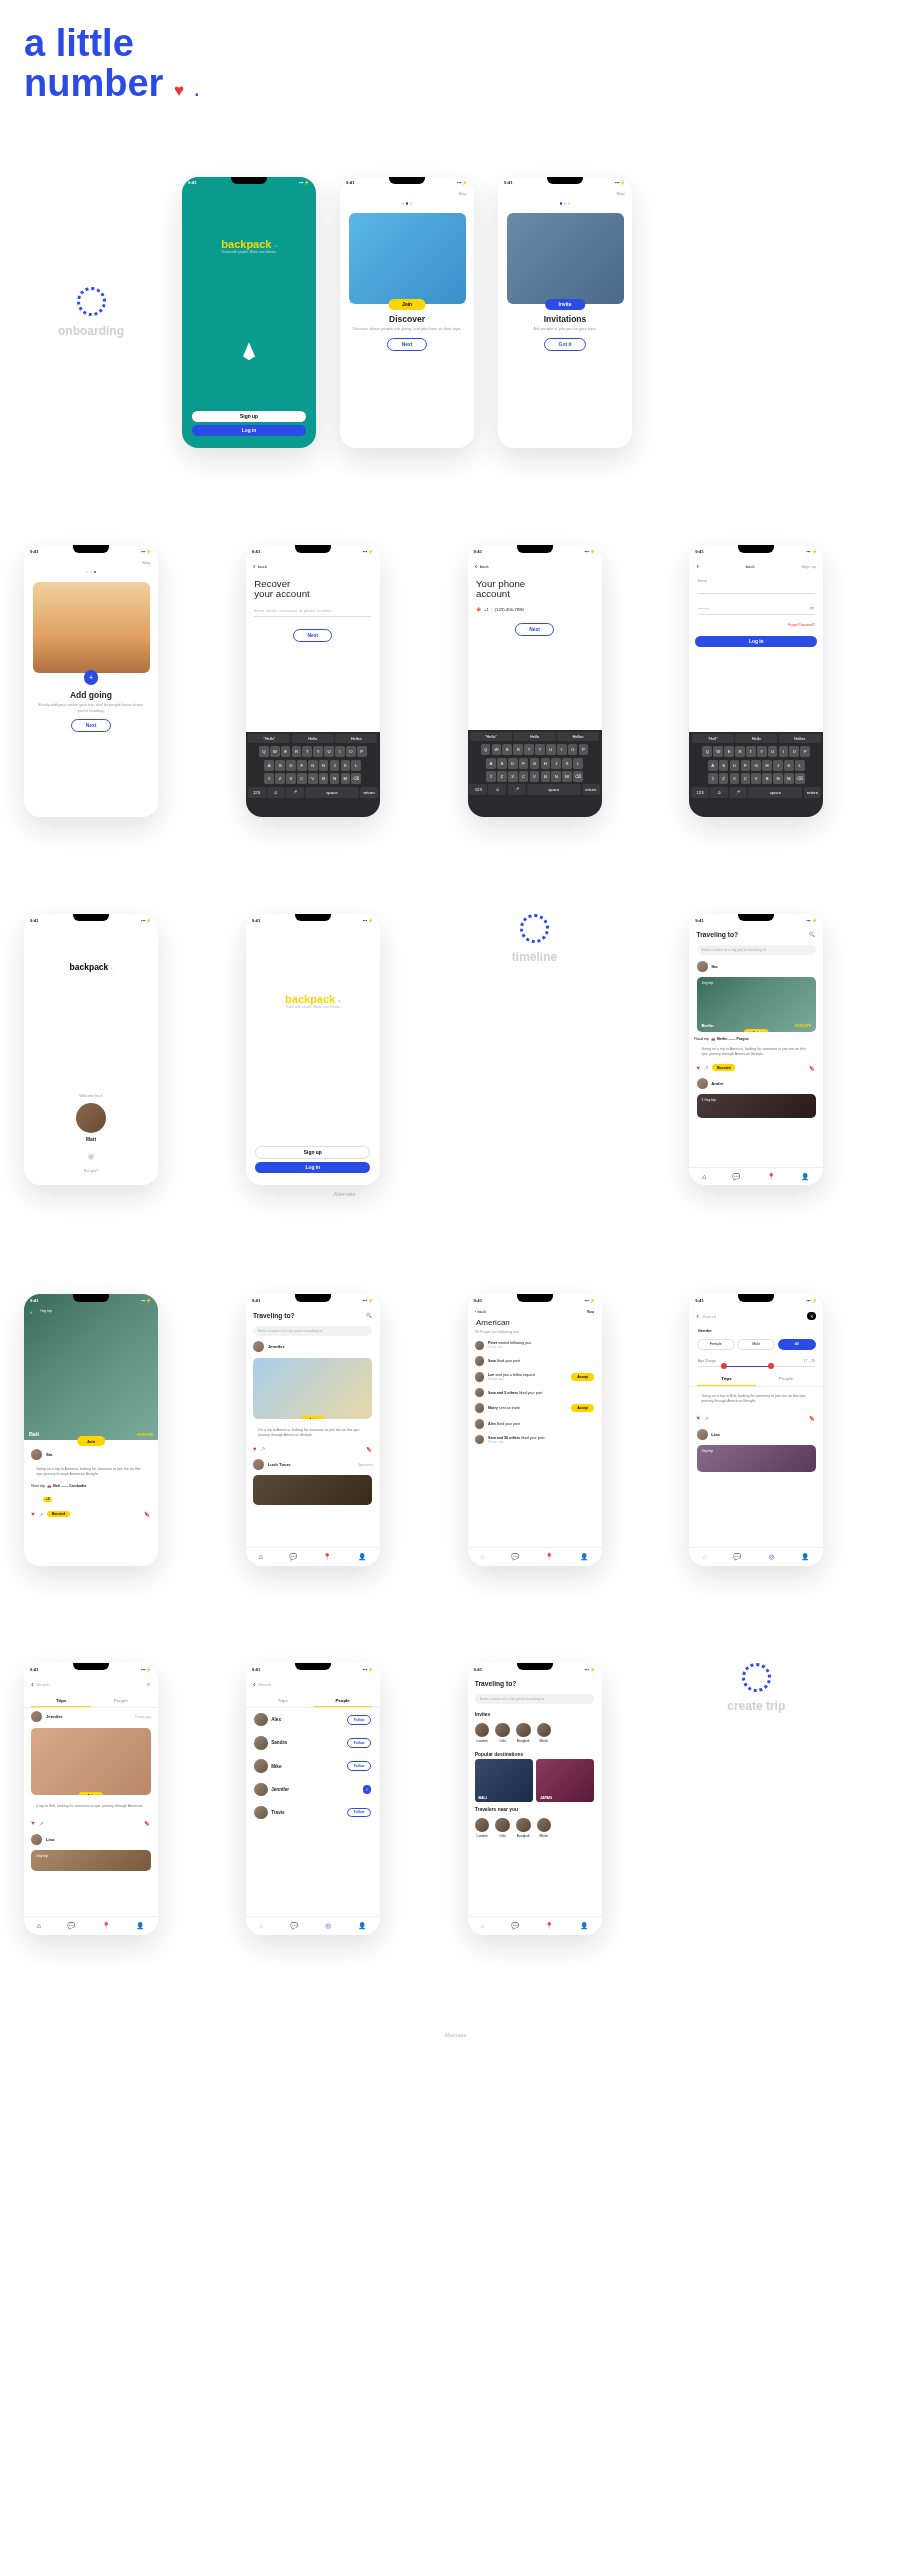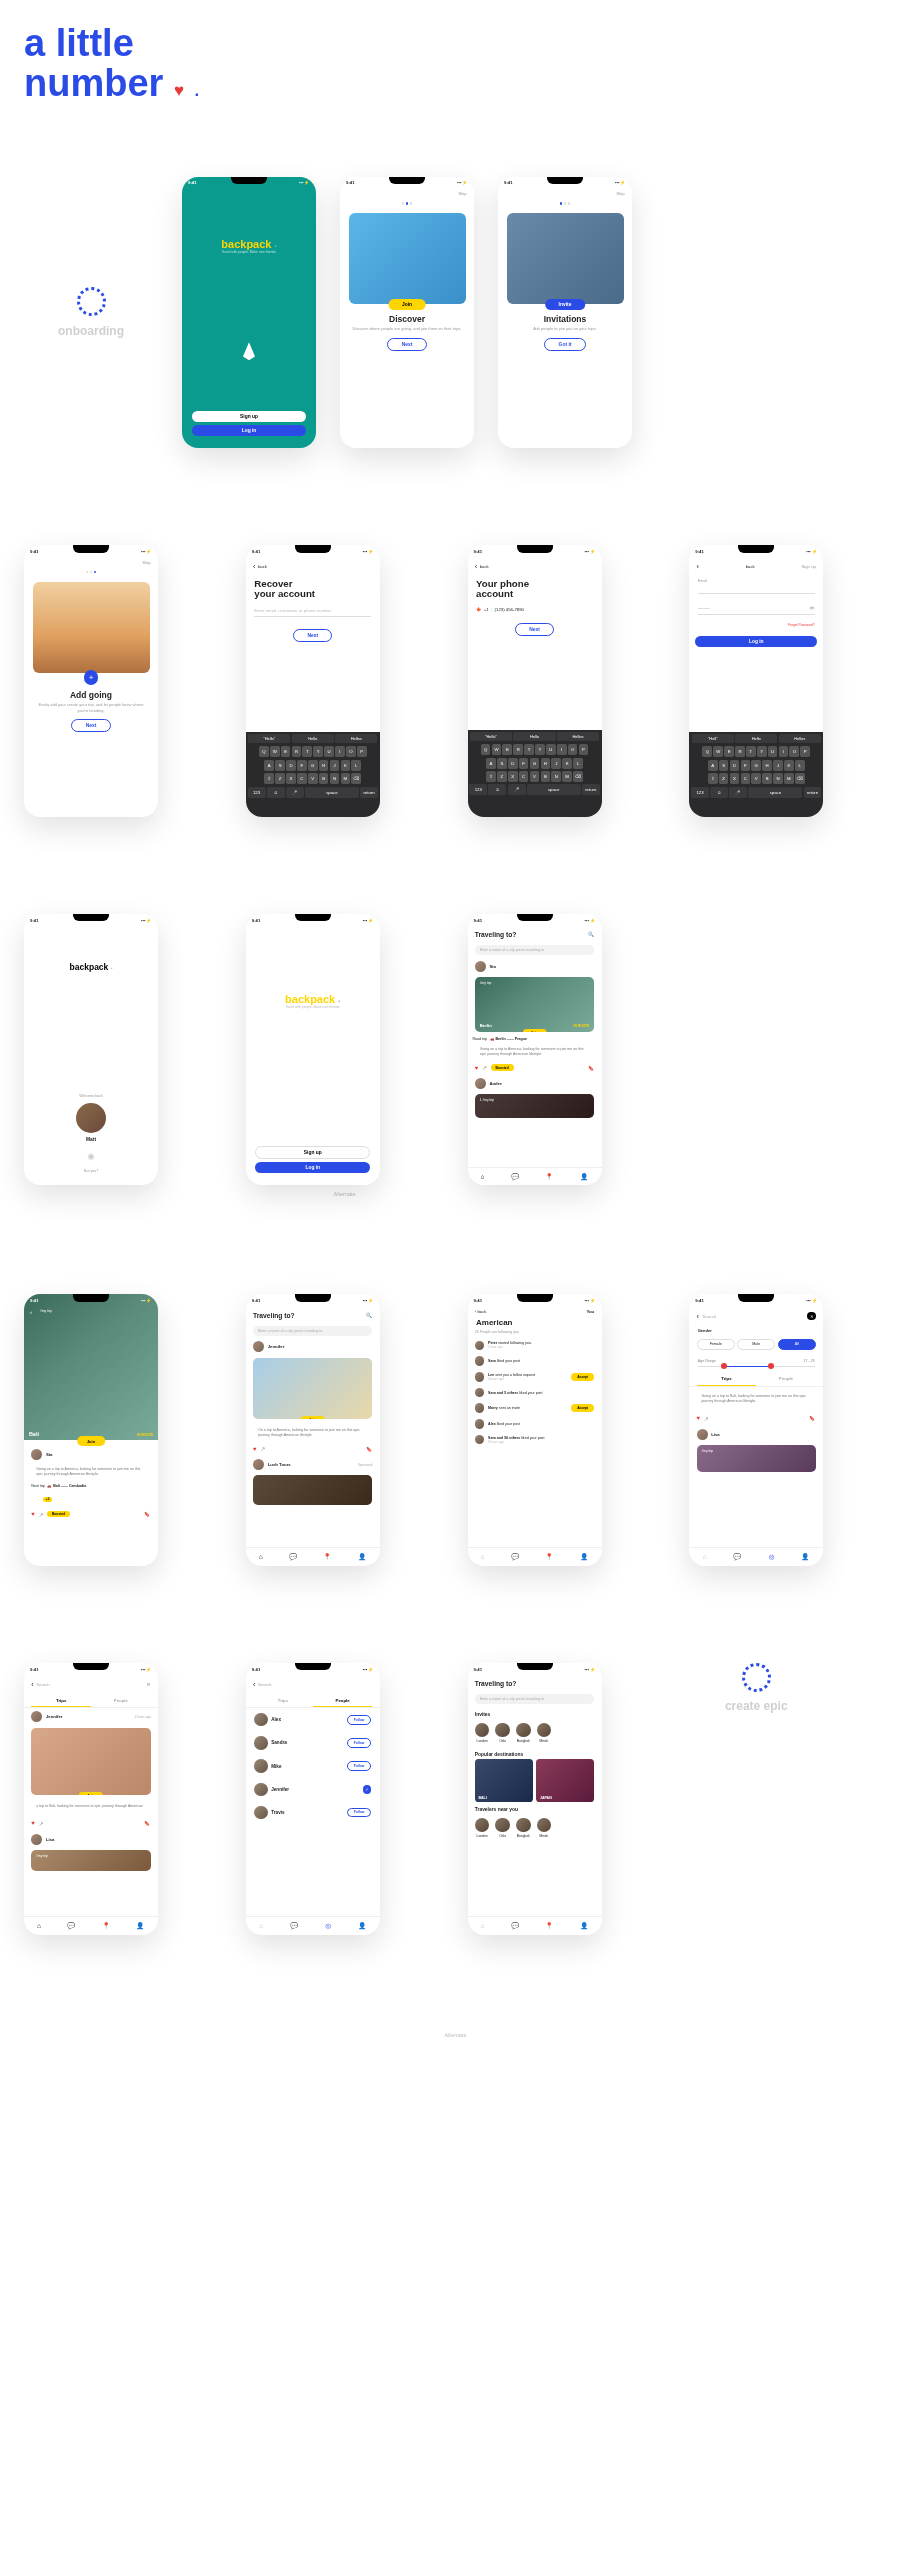--- a/index.html
+++ b/index.html
@@ -28,21 +28,21 @@
 .pill.white{background:#fff;color:#000}
 .h1{font-size:8.5px;font-weight:900;text-align:center;padding:4.9px 7.3px 2.4px}
 .desc{font-size:4px;color:#999;text-align:center;padding:0 12px;line-height:1.4}
 .center{display:flex;justify-content:center;padding:6px}
 .logo{font-size:11px;font-weight:900;color:#ffd500;text-align:center;padding-top:49px}
 .logo.blk{color:#000;padding-top:36px;font-size:8.5px}
 .logo-sub{font-size:3.3px;color:#fff;text-align:center;opacity:.7}
 .bot{position:absolute;bottom:12px;left:0;right:0;padding:0 9.7px;display:flex;flex-direction:column;gap:3.6px}
 .back{padding:4.9px 7.3px;font-size:4.3px;display:flex;align-items:center;gap:2.4px}
 .back::before{content:'‹';font-size:7.3px}
-.title-l{font-size:9.7px;font-weight:700;padding:2.4px 8.5px;line-height:1.1}
+.title-l{font-size:9.7px;font-weight:400;padding:2.4px 8.5px;line-height:1.1}
 .input{margin:6px 8.5px;padding-bottom:2.4px;border-bottom:0.6px solid #ddd;font-size:4.3px;color:#bbb}
 .kb{background:#2a2a2c;flex:1;display:flex;flex-direction:column;color:#fff;margin-top:auto;min-height:85px}
 .kb-sug{display:flex;padding:2.4px;gap:1.2px;font-size:4px}
 .kb-sug span{flex:1;text-align:center;padding:1.8px;background:#3a3a3c;border-radius:1.8px}
 .kb-row{display:flex;gap:1.2px;padding:1.2px 1.8px;justify-content:center}
 .kb-row span{flex:1;text-align:center;padding:3px 0;background:#555;border-radius:1.8px;font-size:4.3px;max-width:9.7px}
 .kb-row.bot-r span{background:#3a3a3c;max-width:none}
 .kb-row.bot-r .sp{flex:3}
 .av{width:30px;height:30px;border-radius:50%;background:linear-gradient(135deg,#8a6a4a,#6a4a3a);margin:0 auto}
 .tiny{font-size:3.6px;color:#999;text-align:center}
@@ -439,20 +439,24 @@
       <div class="logo" style="color:#ffd500;padding-top:67px"><span>backpack</span> <span style="font-size:6px;color:#000">◦</span></div>
       <div class="logo-sub" style="color:#999">Travel with people. Make new friends.</div>
       <div class="bot">
         <button class="pill" style="border:0.6px solid #ddd;background:#fff">Sign up</button>
         <button class="pill blue">Log in</button>
       </div>
     </div>
     <div class="alt-label">Alternate</div>
   </div>
 
+  <div class="section-label">
+    <div class="section-spinner"></div>
+    <span>timeline</span>
+  </div>
 
   <div class="phone">
     <div class="notch"></div>
     <div class="sb">
         <span>9:41</span>
         <span>••• ⚡</span>
       </div>
     <div class="feed-head">
         <h2>Traveling to?</h2>
         <span>🔍</span>
@@ -813,18 +817,18 @@
     <div class="tabbar">
         <span>⌂</span>
         <span>💬</span>
         <span class="on">📍</span>
         <span>👤</span>
       </div>
   </div>
 
   <div class="section-label">
     <div class="section-spinner"></div>
-    <span>create epic</span>
+    <span>create trip</span>
   </div>
 </div>
 
 <div class="alt-label" style="margin-top:24px">Alternate</div>
 
 
 </body></html>

